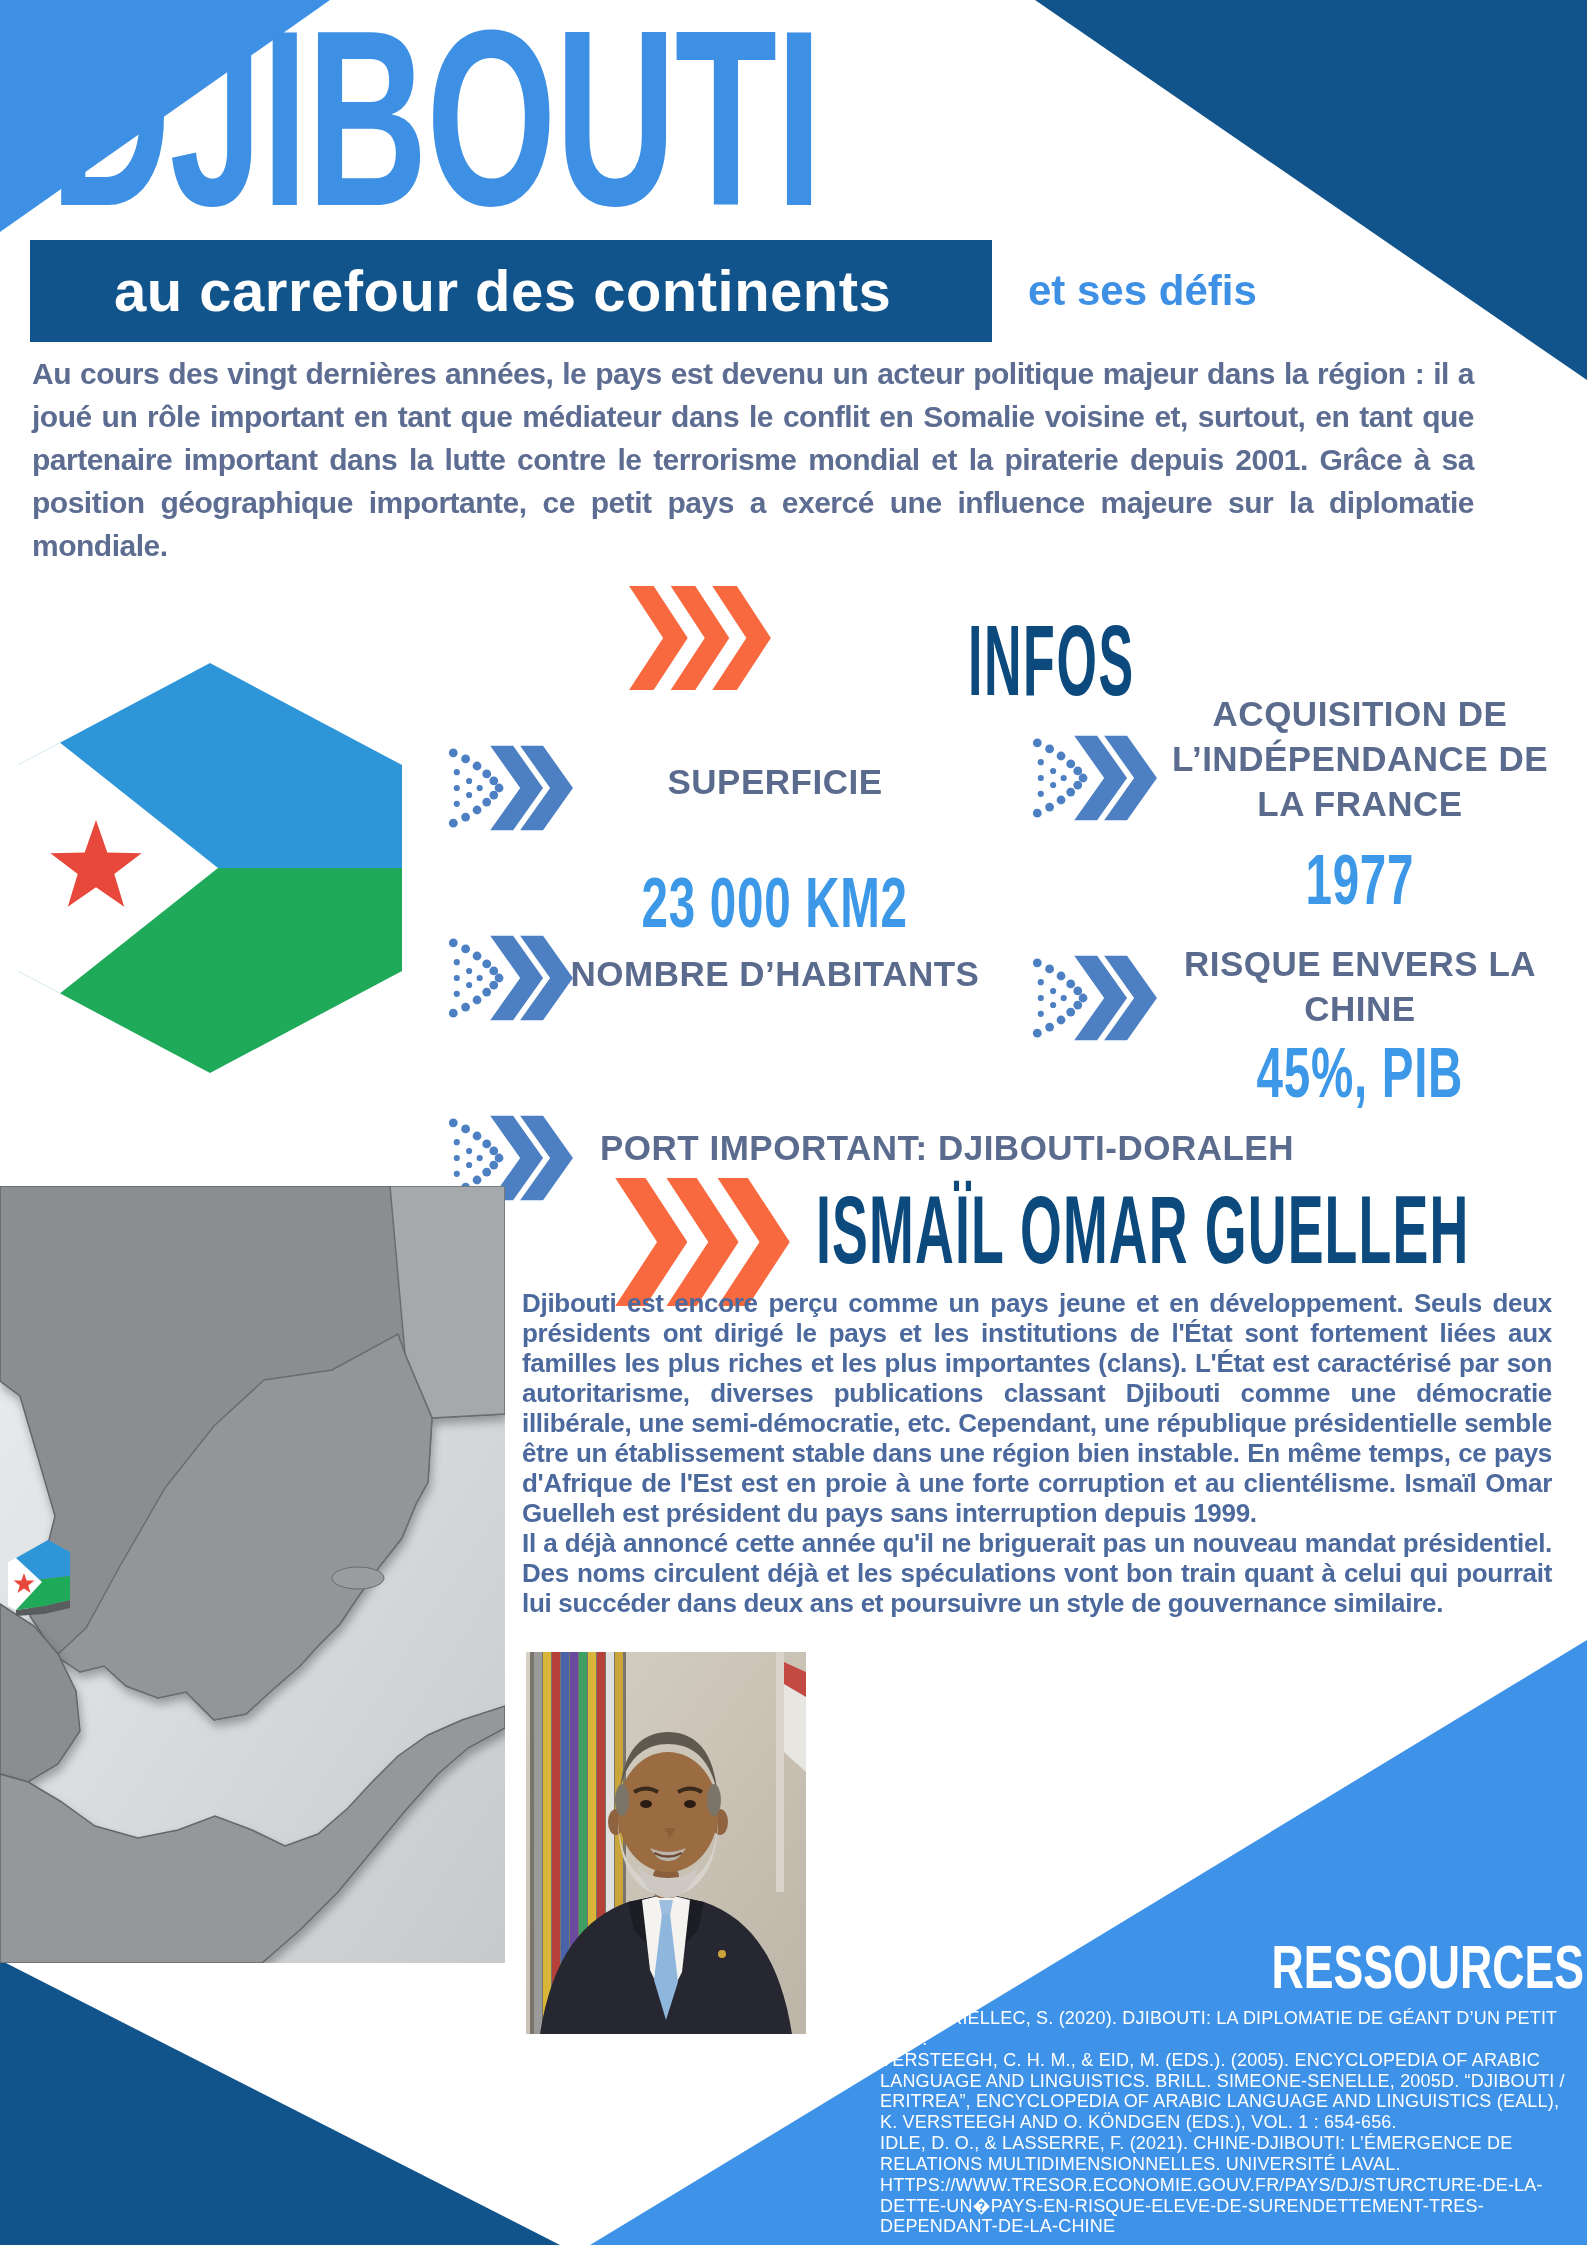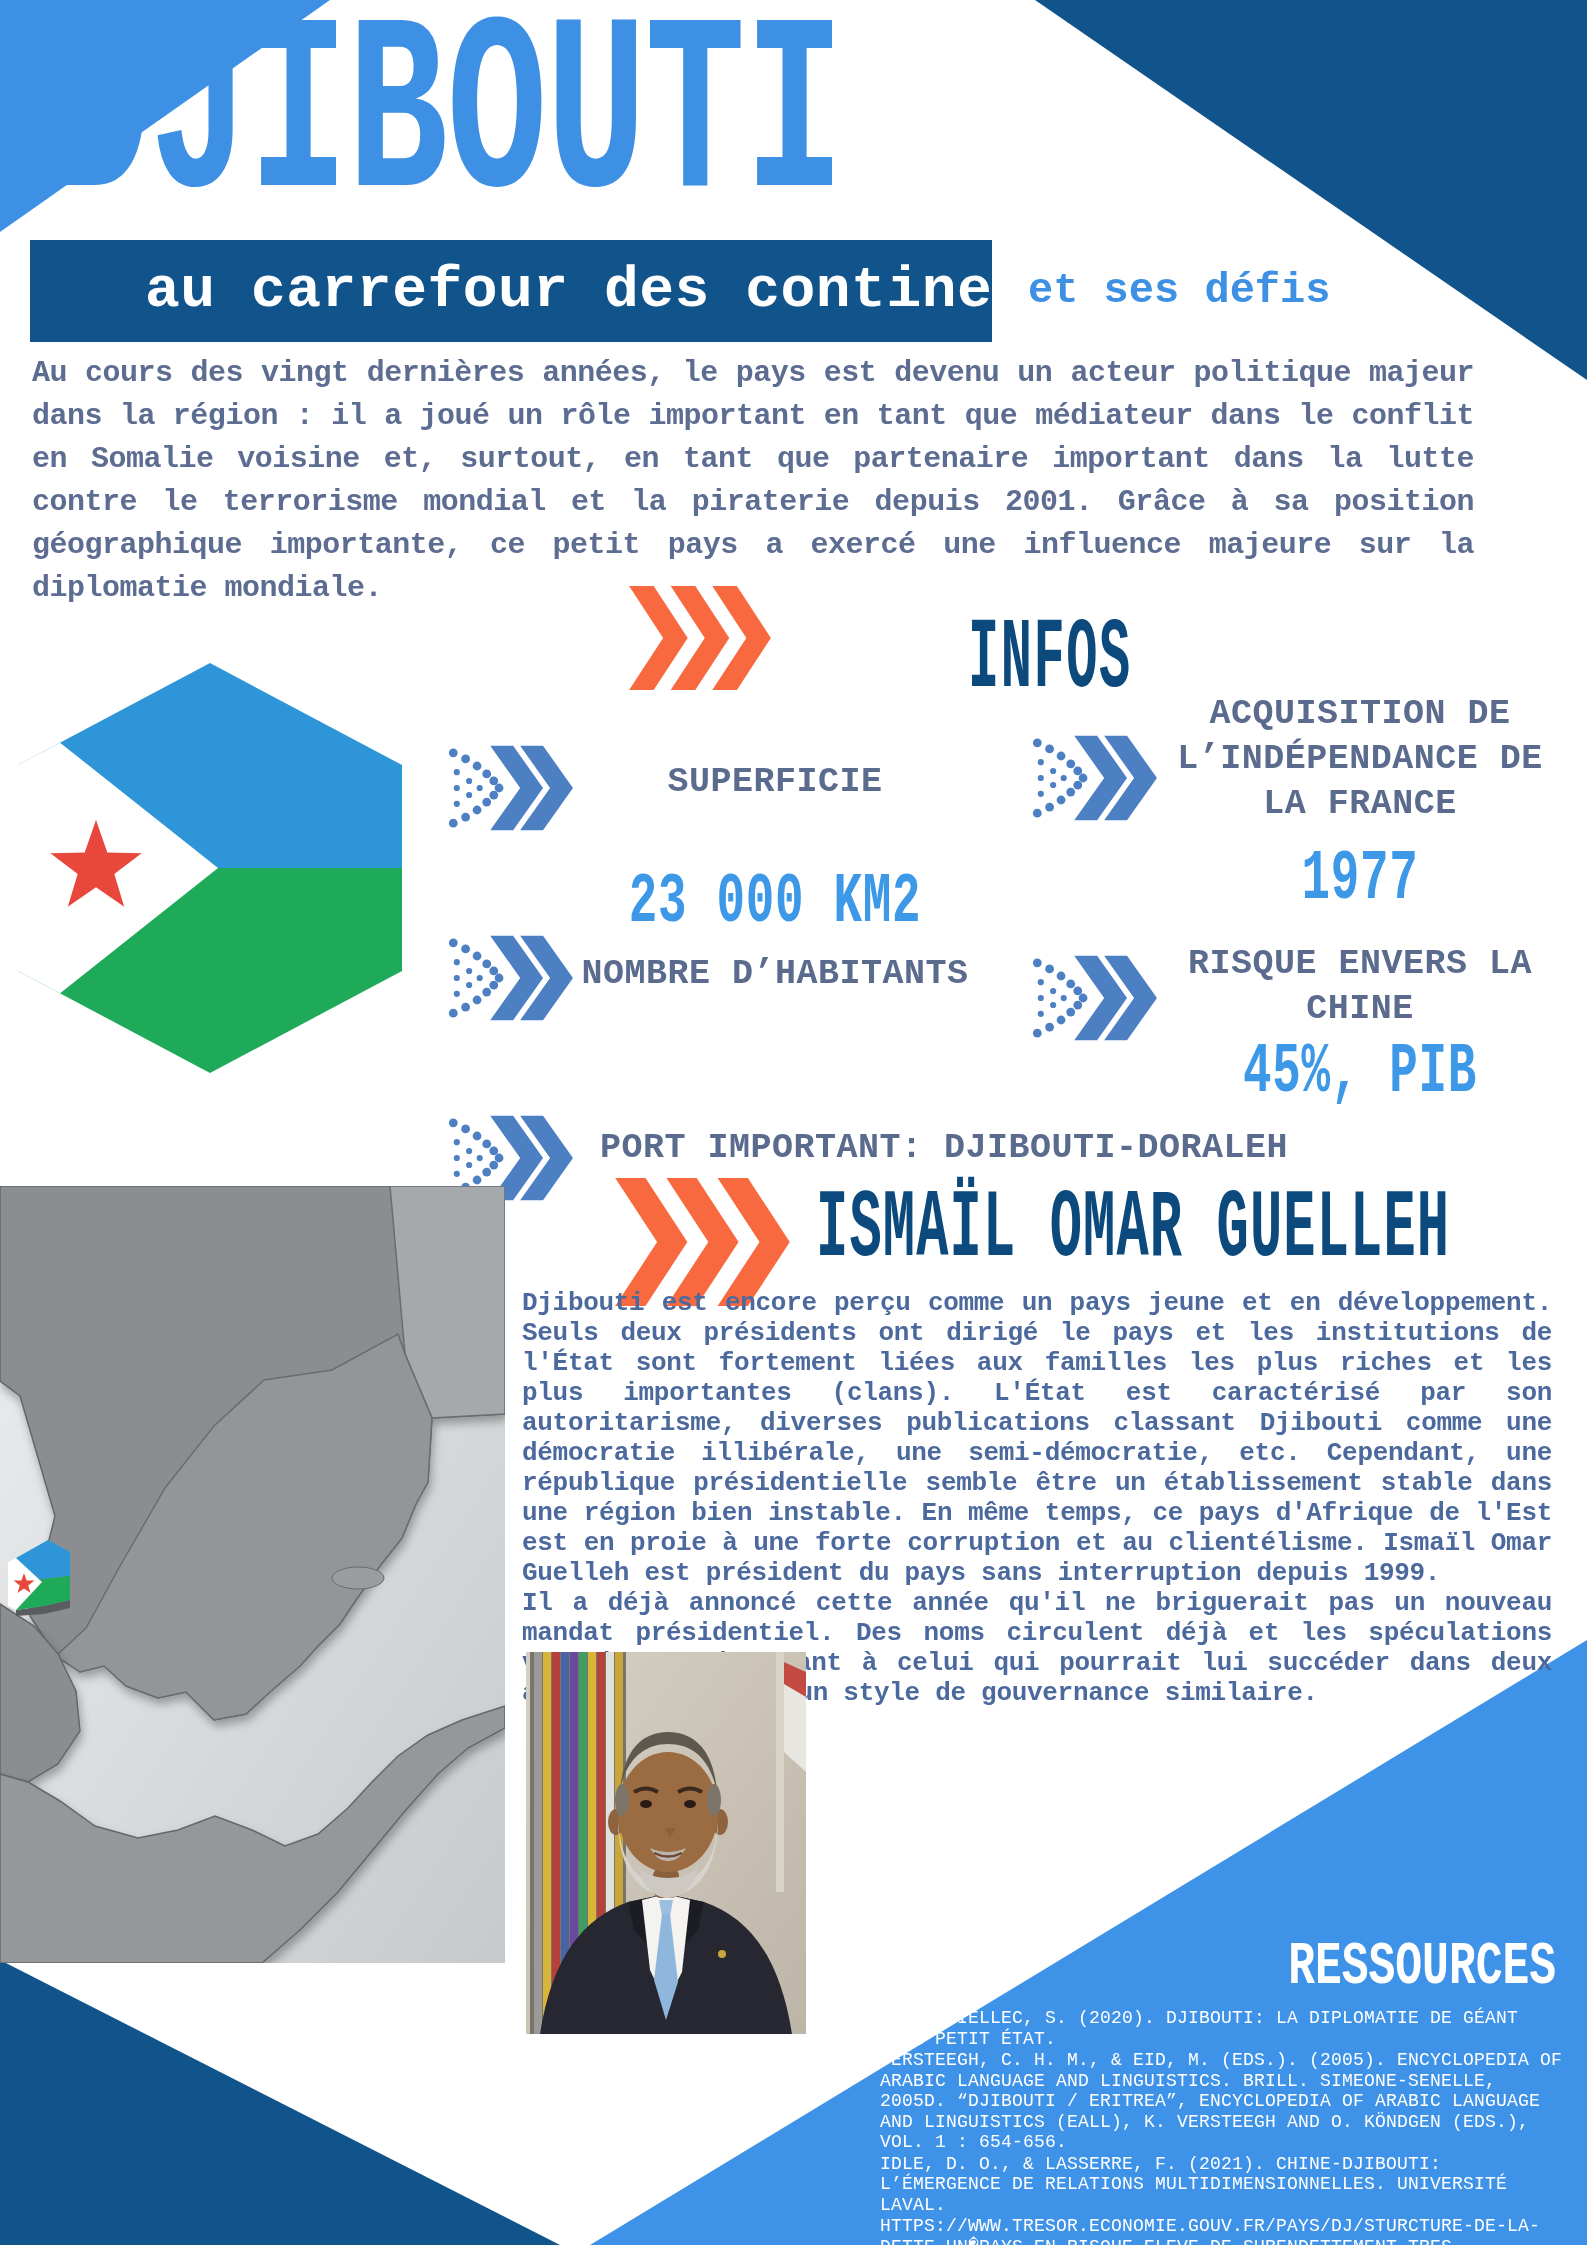--- a/index.html
+++ b/index.html
@@ -1,30 +1,30 @@
 <!DOCTYPE html>
 <html style="--primary-blue: #3E90E4; --navy: #11538B; --heading-navy: #0C4A7D; --orange: #F9693F; --steel-blue: #4D7FC3; --label-gray: #5A6B8E; --value-blue: #3D99E8; --body-gray: #5D6D92; --body-blue: #4C699E; --band-blue: #3E93E9; --flag-blue: #2E96D8; --flag-green: #1FAA59; --flag-red: #E8483B;"><head>
 <meta charset="utf-8">
 <style>
   html,body{margin:0;padding:0;background:#888;}
   .canvas{position:relative;width:1587px;height:2245px;background:#ffffff;overflow:hidden;
-          font-family:Liberation Mono, monospace;}
+          font-family:Liberation Sans, sans-serif;}
   .shape{position:absolute;inset:0;pointer-events:none;}
   .tri-tl{clip-path:polygon(0 0,330px 0,0 232px);background:var(--primary-blue);}
   .tri-tr{clip-path:polygon(1035px 0,1587px 0,1587px 380px);background:var(--navy);}
   .band-blue{clip-path:polygon(1587px 1640px,1587px 2245px,590px 2245px);background:var(--band-blue);}
   .tri-bl{clip-path:polygon(0 1960px,560px 2245px,0 2245px);background:var(--navy);}
 
   .title{position:absolute;left:50px;top:-6px;margin:0;font-size:250px;font-weight:bold;
          color:var(--primary-blue);line-height:1;white-space:nowrap;}
   .cond{display:inline-block;transform-origin:left top;}
   .title .cond{transform:scaleX(0.67);letter-spacing:-2px;}
 
   .banner{position:absolute;left:30px;top:240px;width:962px;height:102px;background:var(--navy);}
-  .banner span{display:block;line-height:102px;padding-left:115px;font-size:58px;font-weight:bold;
+  .banner span{display:block;line-height:102px;padding-left:84px;font-size:58px;font-weight:bold;
                color:#ffffff;letter-spacing:0.5px;white-space:nowrap;}
   .subtitle{position:absolute;left:1028px;top:240px;height:102px;line-height:102px;
             font-size:42px;font-weight:bold;color:var(--primary-blue);white-space:nowrap;text-align:center;}
 
   .intro{position:absolute;left:32px;top:352px;width:1442px;margin:0;font-size:30px;line-height:43px;
          font-weight:bold;letter-spacing:-0.5px;color:var(--body-gray);text-align:justify;}
 
   .icon-orange{color:var(--orange);}
   .icon-blue{color:var(--steel-blue);}
   .icon-orange-1{position:absolute;left:585px;top:586px;width:230px;height:104px;}

